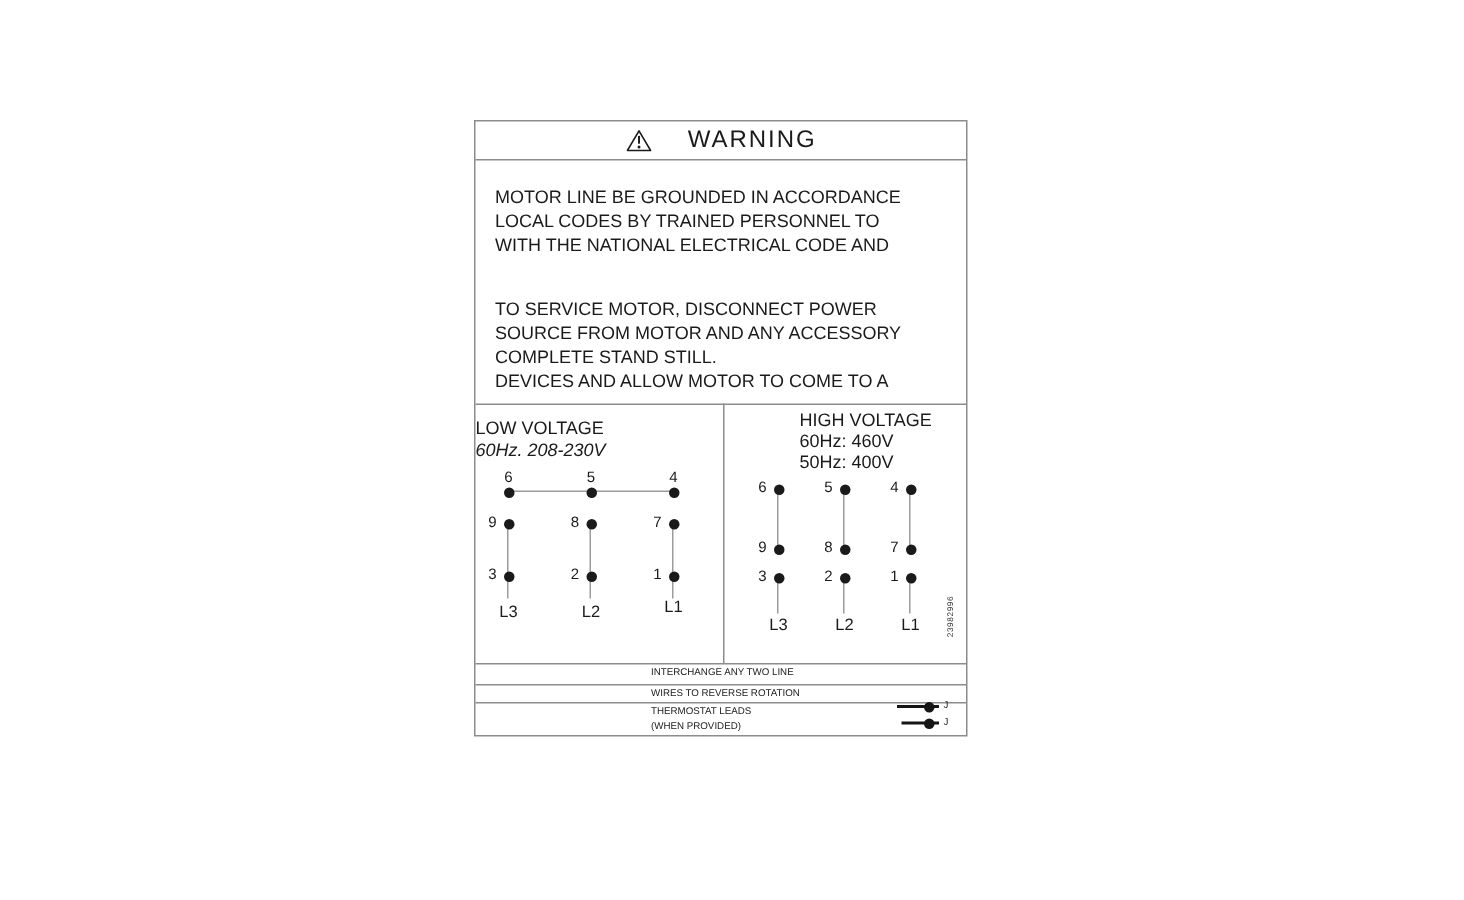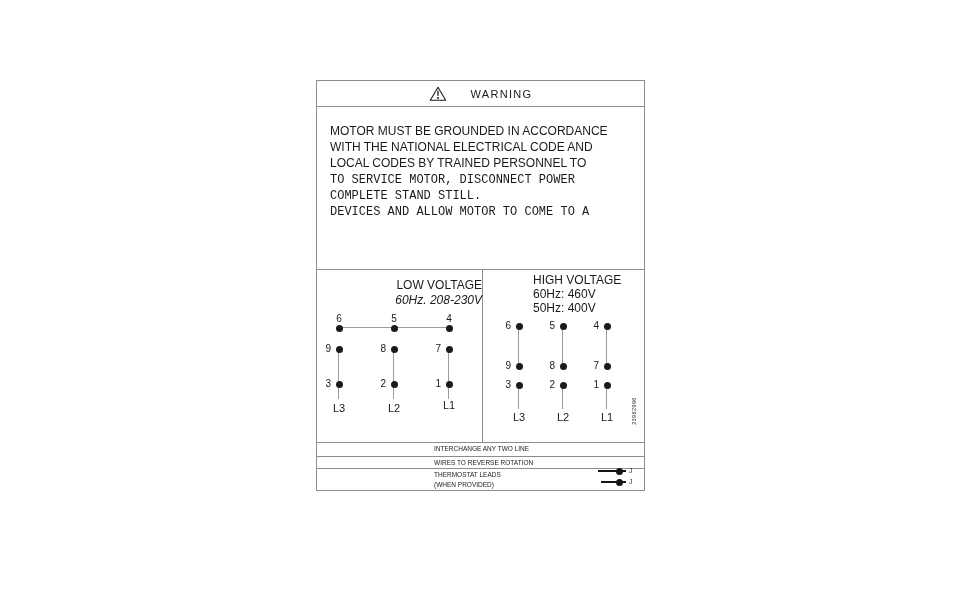--- a/index.html
+++ b/index.html
@@ -10,34 +10,34 @@
          border:1px solid #8c8c8c;background:#ffffff;}
 
   
   .rule{position:absolute;background:#8c8c8c;}
   .rule.h{left:0;right:0;height:1px;}
   .rule.v{width:1px;}
 
   
   .header{position:absolute;left:0;top:0;right:0;height:25px;
           display:flex;align-items:center;justify-content:center;gap:24px;}
-  .header .title{font-size:11px;letter-spacing:1.3px;}
+  .header .title{font-size:16px;letter-spacing:1.3px;}
 
   
   .text-block{position:absolute;left:13px;top:42px;right:8px;font-size:12px;line-height:16px;}
   .text-block .para{margin:0;}
-  .text-block .para + .para{margin-top:1px;font-family:Liberation Mono, monospace;}
+  .text-block .para + .para{margin-top:27px;}
 
   
   .cell{position:absolute;top:188px;height:173px;}
   .cell.lv{left:0;width:165px;}
   .cell.hv{left:165px;width:164px;}
 
   .diag-title{position:absolute;font-size:12px;white-space:nowrap;}
-  .lv .diag-title{left:0;width:165px;text-align:right;}
+  .lv .diag-title{left:0;width:165px;text-align:left;}
   .hv .diag-title{left:51px;text-align:left;}
 
   .term{position:absolute;font-size:10px;height:10px;line-height:10px;}
   .term.center{width:12px;text-align:center;}
   .term.side{width:12px;text-align:right;}
   .dot{position:absolute;width:7px;height:7px;border-radius:50%;background:#1a1a1a;}
   .wire{position:absolute;background:#9c9c9c;}
   .wire.h{height:1px;}
   .wire.v{width:1px;}
   .lline{position:absolute;font-size:11px;width:24px;text-align:center;height:12px;line-height:12px;}
@@ -63,26 +63,27 @@
         <rect x="8.35" y="4.6" width="1.3" height="5.2" fill="#1a1a1a"></rect>
         <circle cx="9" cy="12" r="1" fill="#1a1a1a"></circle>
       </svg>
     </span>
     <span class="title">WARNING</span>
   </div>
   <div class="rule h" style="top:25px;"></div>
 
   <div class="text-block">
     <div class="para">
-      <div>MOTOR MUST BE GROUNDED IN ACCORDANCE</div>
+      <div>MOTOR LINE BE GROUNDED IN ACCORDANCE</div>
+      <div>LOCAL CODES BY TRAINED PERSONNEL TO</div>
       <div>WITH THE NATIONAL ELECTRICAL CODE AND</div>
-      <div>LOCAL CODES BY TRAINED PERSONNEL TO</div>
     </div>
     <div class="para">
       <div>TO SERVICE MOTOR, DISCONNECT POWER</div>
+      <div>SOURCE FROM MOTOR AND ANY ACCESSORY</div>
       <div>COMPLETE STAND STILL.</div>
       <div>DEVICES AND ALLOW MOTOR TO COME TO A</div>
     </div>
   </div>
   <div class="rule h" style="top:188px;"></div>
   <div class="rule v" style="left:165px;top:188px;height:173px;"></div>
 
   <div class="cell lv">
     <div class="diag-title" style="top:9px;">LOW VOLTAGE</div>
     <div class="diag-title" style="top:24px;font-style:italic;">60Hz. 208-230V</div>

